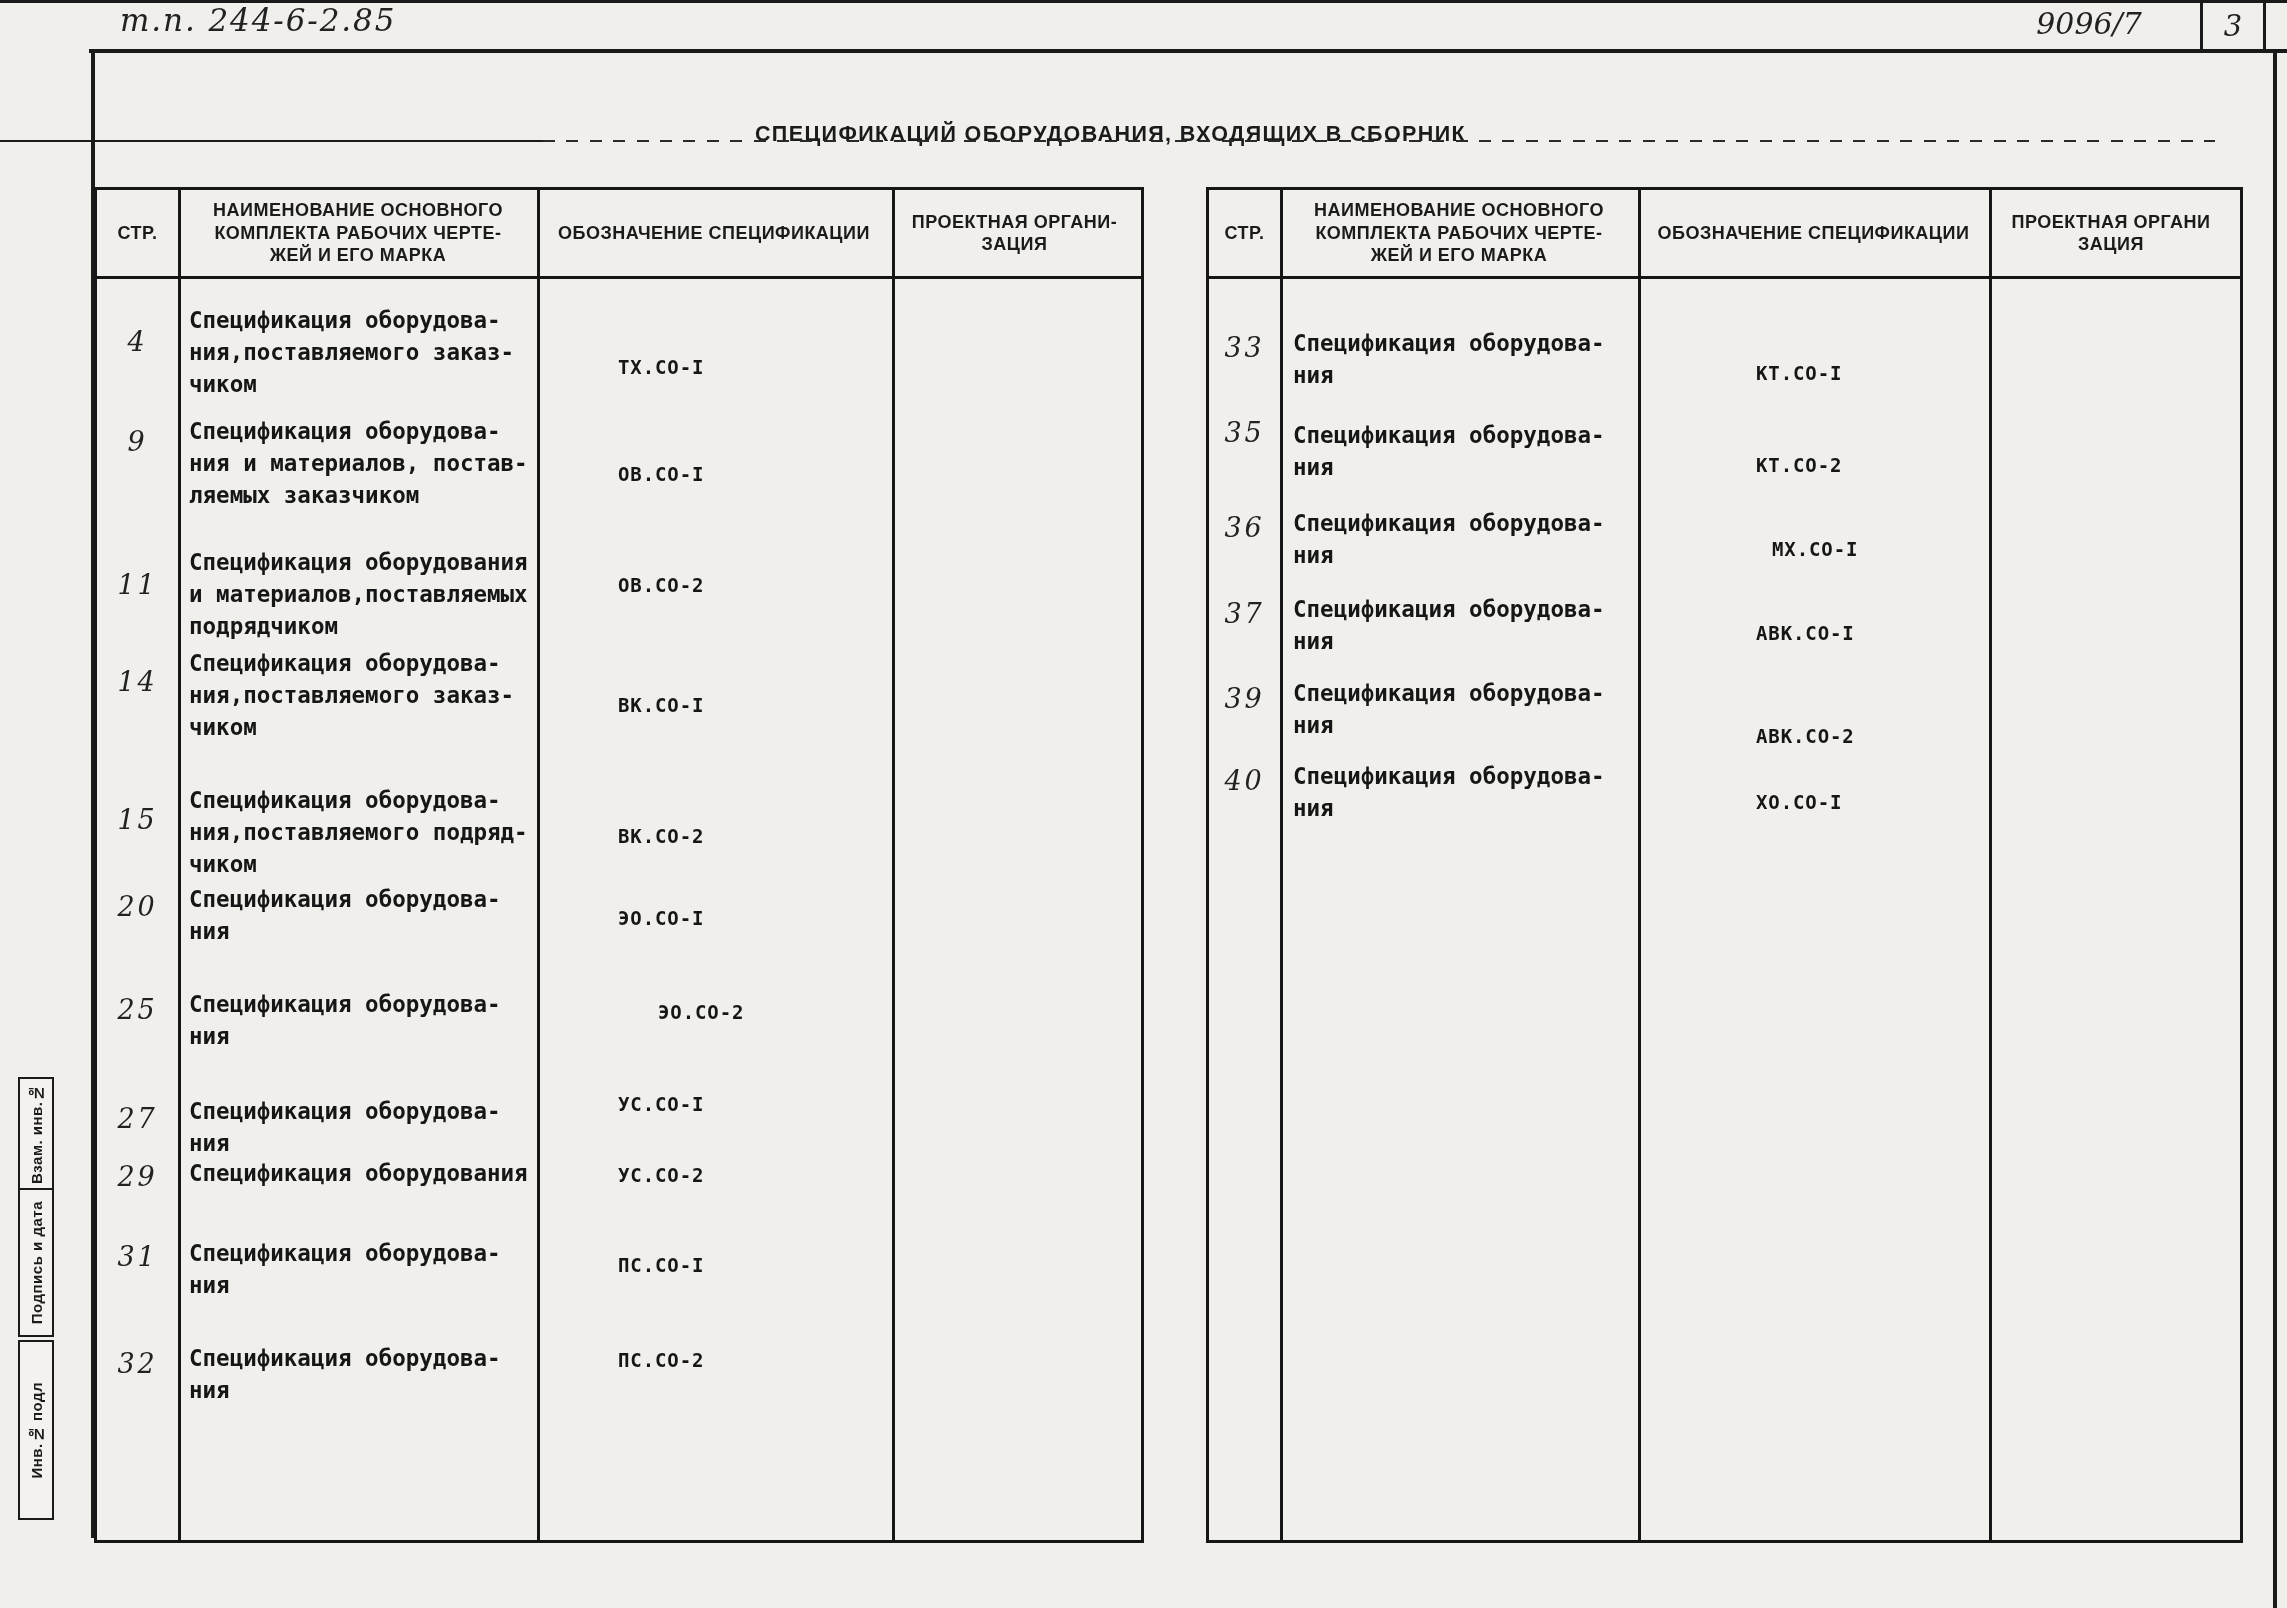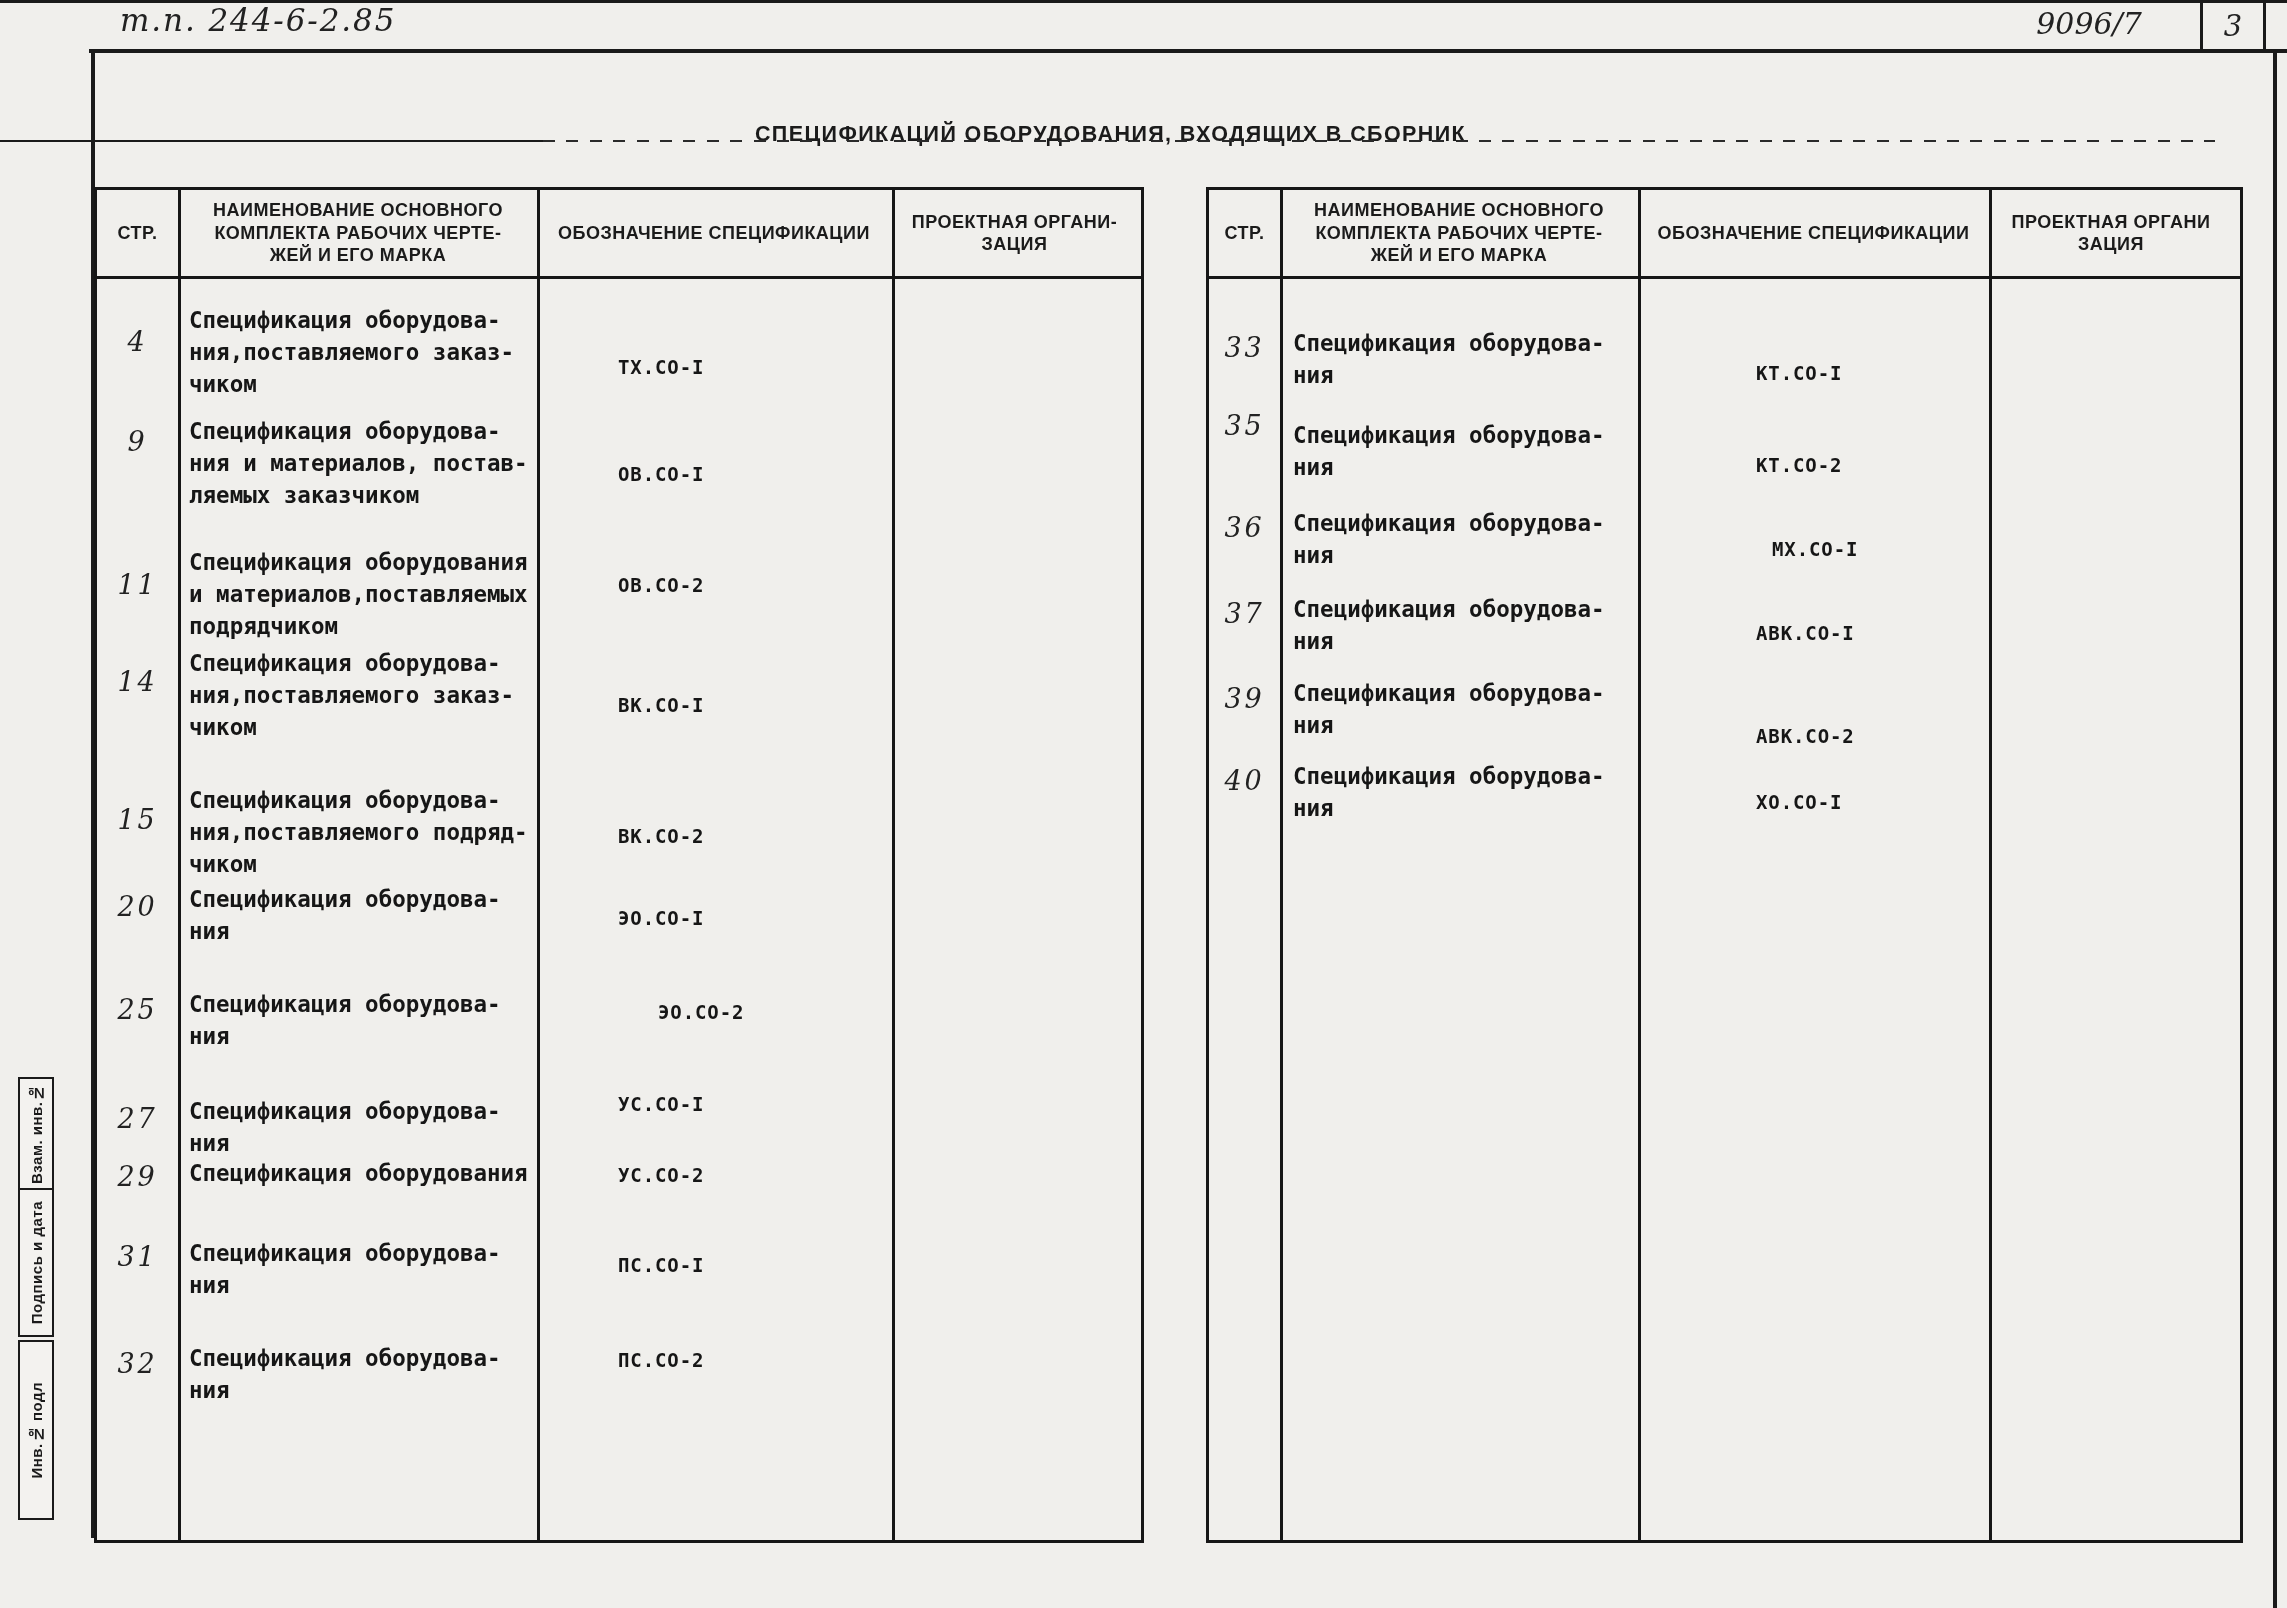--- a/index.html
+++ b/index.html
@@ -174,21 +174,21 @@
 ЖЕЙ И ЕГО МАРКА</div>
     <div class="hc stencil" style="left:429px;width:351px;">ОБОЗНАЧЕНИЕ СПЕЦИФИКАЦИИ</div>
     <div class="hc stencil" style="left:780px;width:244px;">ПРОЕКТНАЯ ОРГАНИ
 ЗАЦИЯ</div>
 
     <span class="num hw" style="top:142px;">33</span>
     <span class="name typed" style="top:137px;">Спецификация оборудова-
 ния</span>
     <span class="spec typed" style="top:167px;">КТ.СО-I</span>
 
-    <span class="num hw" style="top:220px;">35</span>
+    <span class="num hw" style="top:227px;">35</span>
     <span class="name typed" style="top:229px;">Спецификация оборудова-
 ния</span>
     <span class="spec typed" style="top:259px;">КТ.СО-2</span>
 
     <span class="num hw" style="top:322px;">36</span>
     <span class="name typed" style="top:317px;">Спецификация оборудова-
 ния</span>
     <span class="spec typed" style="top:343px;padding-left:16px;">МХ.СО-I</span>
 
     <span class="num hw" style="top:408px;">37</span>

